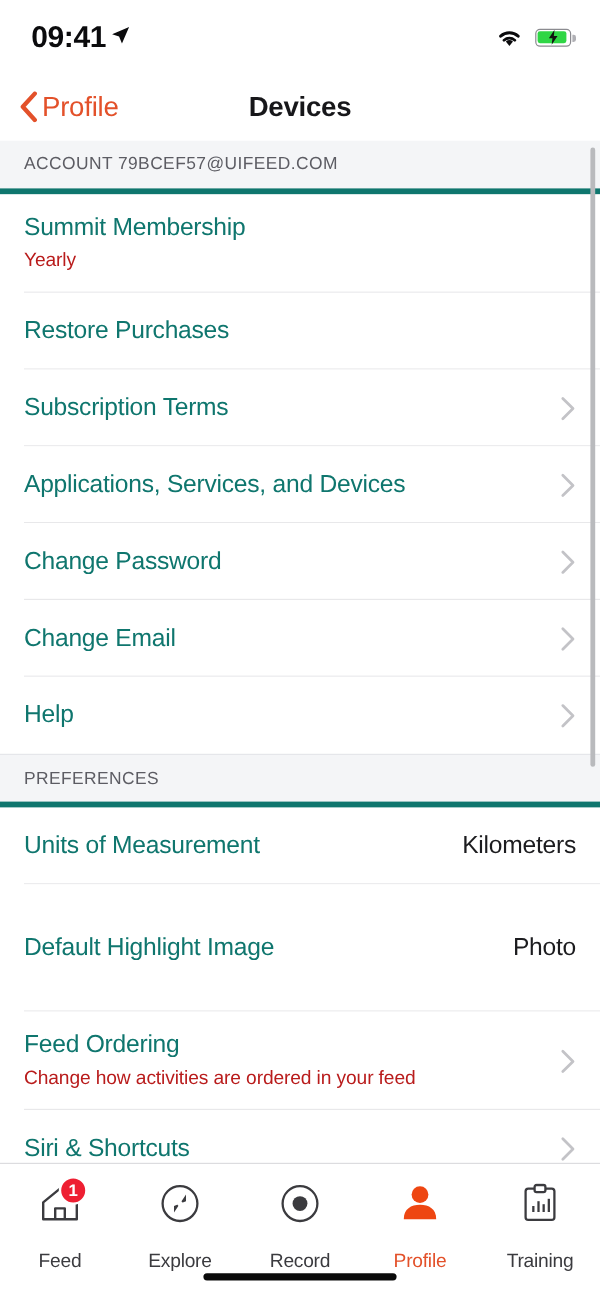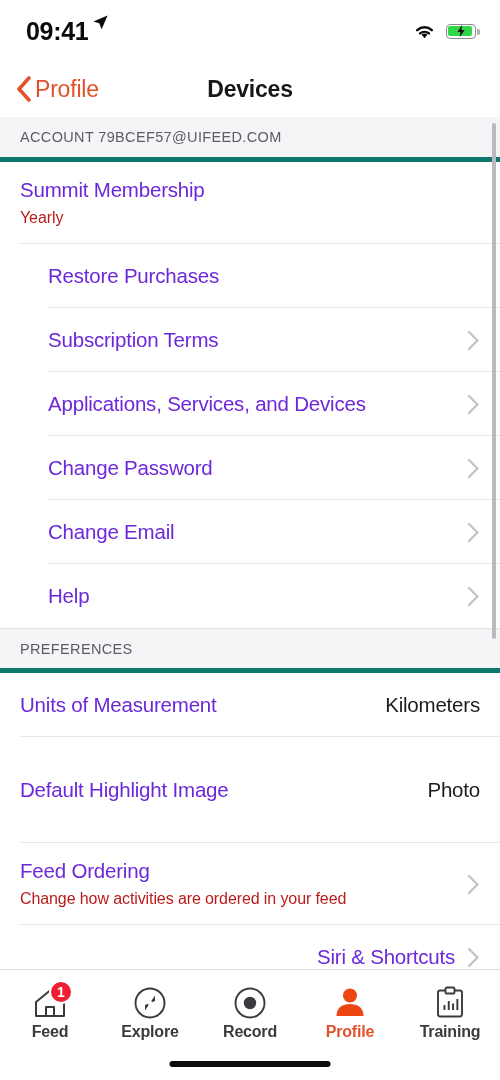--- a/index.html
+++ b/index.html
@@ -11,21 +11,21 @@
     overflow:hidden;
   }
   #screen { position:relative; width:500px; height:1080px; background:#fff; }
 
   
   .statusbar {
     position:absolute; top:0; left:0; width:500px; height:62px;
     display:flex; align-items:center; justify-content:space-between;
     padding:0 24px 0 26px;
   }
-  .sb-left { display:flex; gap:4px; }
+  .sb-left { display:flex; align-items:center; gap:4px; }
   .sb-time { font-size:25px; font-weight:bold; color:#0b0b0d; letter-spacing:-0.3px; }
   .sb-loc { display:block; width:17px; height:17px; margin-top:-3px; }
   .sb-right { display:flex; align-items:center; gap:10px; }
   .wifi { display:block; width:23px; height:18px; }
   .battery { position:relative; width:30px; height:15px; border:1.6px solid #8b8b90;
              border-radius:4px; background:#fff; }
   .battery::after { content:""; position:absolute; right:-4.5px; top:4px; width:2.6px;
                     height:6px; background:#b0b0b5; border-radius:0 2px 2px 0; }
   .battery-fill { position:absolute; left:1.3px; top:1.3px; bottom:1.3px; width:24px;
                   background:#2fd645; border-radius:2px; }
@@ -51,46 +51,46 @@
     padding:0 20px; border-top:1px solid #e2e3e6; border-bottom:5px solid #0f766e;
   }
   .section-header.first { border-top:none; }
   .section-header-text { font-size:14.5px; color:#5c5c63; letter-spacing:0.35px; }
 
   .row { position:relative; display:flex; align-items:center; justify-content:space-between;
          padding:0 20px 0 20px; background:#fff; cursor:default; }
   .row.tappable { cursor:pointer; }
   .row-sep { position:absolute; left:20px; right:0; bottom:0; height:1px; background:#e8e8ea; }
   .row-main { display:flex; flex-direction:column; gap:4px; padding-right:12px; flex:1; min-width:0; }
-  .row-title { font-size:20.5px; color:#6d28d9; letter-spacing:-0.2px; line-height:1.18; }
+  .row-title { font-size:20.5px; color:#0f766e; letter-spacing:-0.2px; line-height:1.18; }
   .row-sub { font-size:16px; color:#b91c1c; line-height:1.32; letter-spacing:-0.1px; }
   .row-value { font-size:20.5px; color:#1c1c1f; letter-spacing:-0.2px; white-space:nowrap; }
   .row-right { display:flex; align-items:center; gap:10px; }
   .chev { display:block; width:13px; height:21px; flex:none; }
 
   
   .r-membership { height:82px; }
-  .r-simple     { height:64px;margin-left:28px; }
+  .r-simple     { height:64px; }
   .r-units      { height:64px; }
   .r-highlight  { height:106px; }
   .r-feedorder  { height:82px; }
-  .r-siri       { height:64px;text-align:right; }
+  .r-siri       { height:64px; }
 
   
   .scrollbar { position:absolute; right:4px; top:6px; width:4px; height:516px;
                background:#b9babd; border-radius:2px; }
 
   
   .tabbar { position:absolute; left:0; bottom:0; width:500px; height:111px;
             background:#fff; border-top:1px solid #dcdcdf; display:flex; }
   .tab { flex:1; display:flex; flex-direction:column; align-items:center;
          justify-content:flex-start; padding-top:14px; cursor:pointer; position:relative; }
   .tab-icon { position:relative; width:40px; height:38px; display:flex;
               align-items:center; justify-content:center; }
-  .tab-label { margin-top:1px; font-size:16px; color:#3b3b3f; letter-spacing:-0.2px;font-weight:bold; }
+  .tab-label { margin-top:21px; font-size:16px; color:#3b3b3f; letter-spacing:-0.2px; }
   .tab.active .tab-label { color:#e3512a; }
   .badge { position:absolute; top:-4px; right:-3px; min-width:24px; height:24px;
            border-radius:12px; background:#ee1f32; color:#fff; font-size:14px;
            font-weight:bold; display:flex; align-items:center; justify-content:center;
            padding:0 5px; border:2px solid #fff; }
 
   .home-indicator { position:absolute; left:50%; transform:translateX(-50%); bottom:13px;
                     width:161px; height:6px; background:#0a0a0a; border-radius:3px; }
 </style>
 </head>

